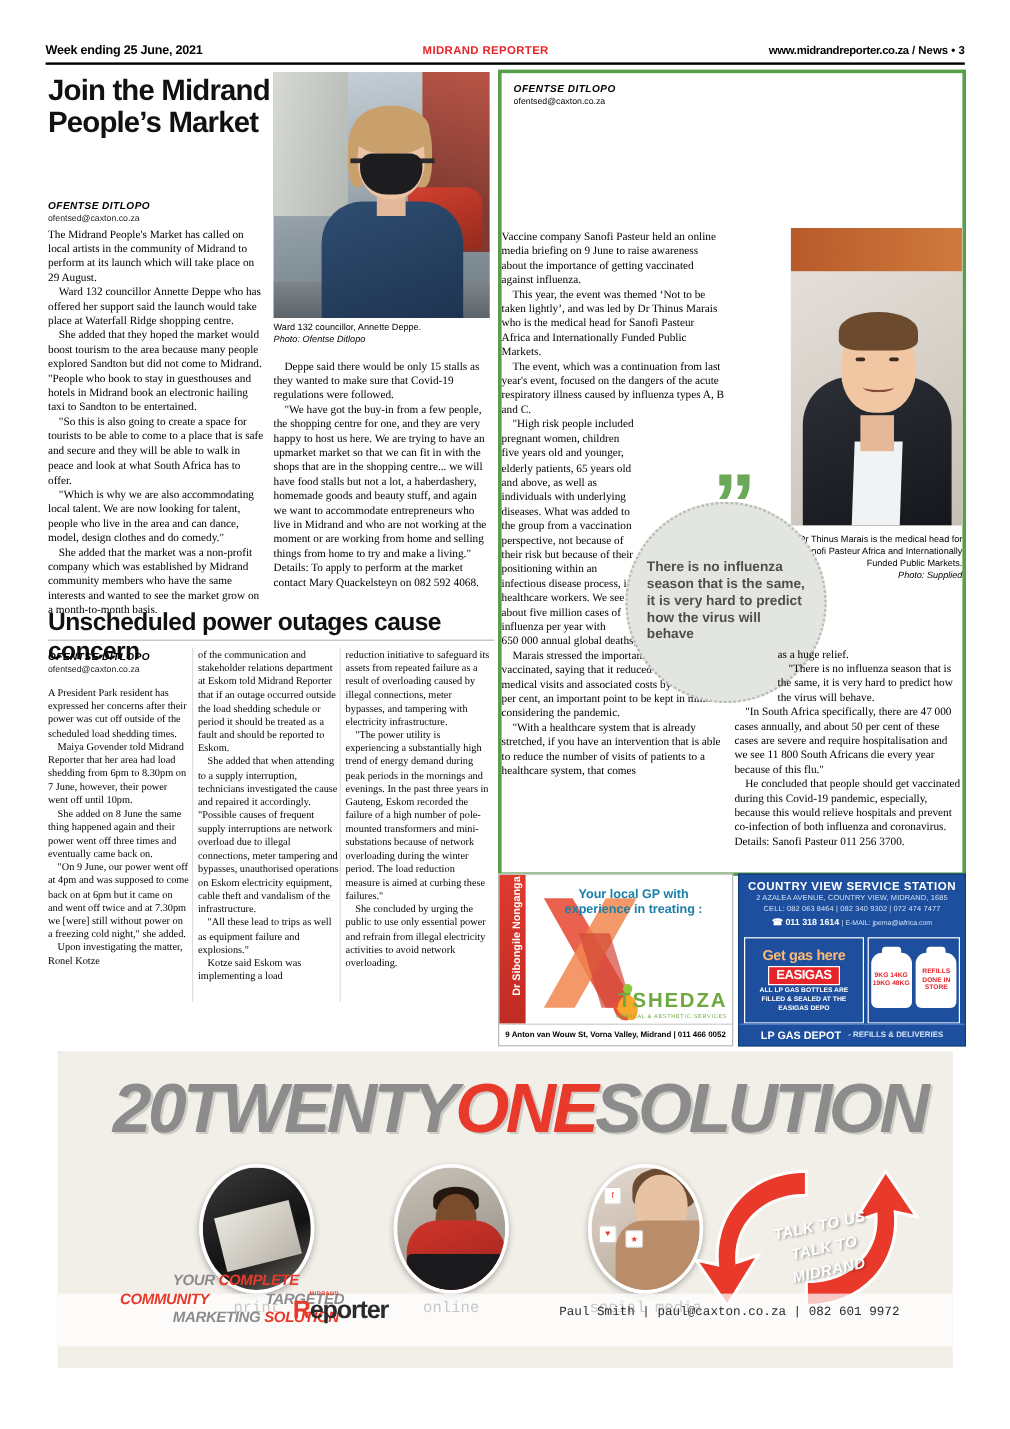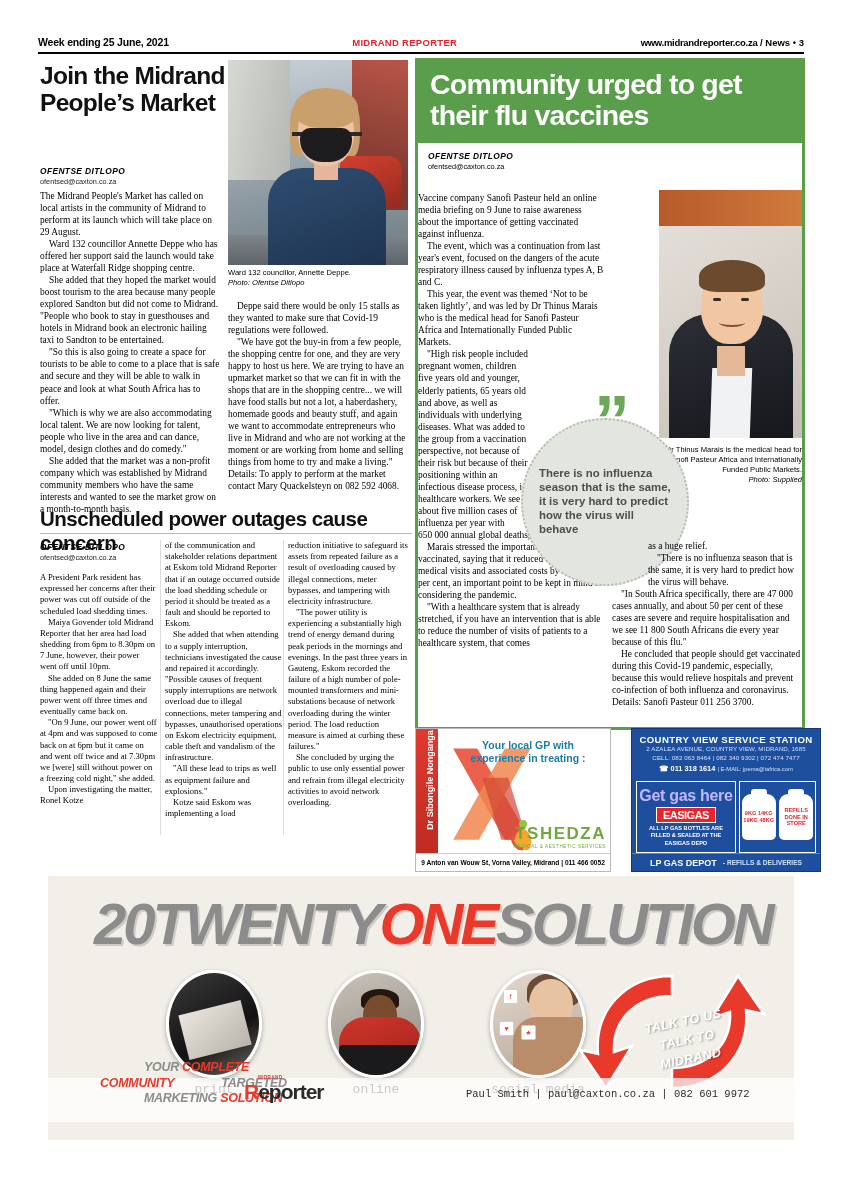--- a/index.html
+++ b/index.html
@@ -264,21 +264,21 @@
   }
   .tsh-foot {
     position:absolute; left:0; bottom:0; width:100%; height:18px;
     border-top:1px solid #ccc;
     display:flex; align-items:center; justify-content:center;
     font-family:"Liberation Sans", sans-serif; font-weight:bold; font-size:6.6px;
   }
 
   
   .ad-cvss {
-    position:absolute; left:631px; top:728px; width:190px; height:144px;
+    position:absolute; left:615px; top:728px; width:190px; height:144px;
     background:#1d4f9e; border:1px solid #123a79; color:#fff; overflow:hidden;
   }
   .cv-head { padding:5px 6px 3px 6px; text-align:center; }
   .cv-name {
     font-family:"Liberation Sans", sans-serif; font-weight:bold; font-size:9.6px;
     letter-spacing:.4px; color:#fff;
   }
   .cv-addr, .cv-cell {
     font-family:"Liberation Sans", sans-serif; font-size:6.2px; line-height:1.45;
     color:#cfe0f5; letter-spacing:.1px;
@@ -287,21 +287,21 @@
     font-family:"Liberation Sans", sans-serif; font-size:7.4px; margin-top:1px;
     color:#fff; font-weight:bold;
   }
   .cv-phone .em { font-weight:normal; font-size:5.8px; color:#cfe0f5; }
   .cv-mid { position:absolute; left:4px; top:52px; right:4px; height:72px; display:flex; gap:3px; }
   .cv-left {
     flex:1.25; border:1.5px solid #fff; background:#1d4f9e;
     display:flex; flex-direction:column; align-items:center; justify-content:center; padding:2px;
   }
   .cv-gas {
-    font-family:"Liberation Sans", sans-serif; font-weight:bold; font-size:16px; color:#c4b5fd;
+    font-family:"Liberation Sans", sans-serif; font-weight:bold; font-size:12px; color:#fdba74;
     letter-spacing:-0.3px;
   }
   .cv-easigas {
     background:#e8232a; color:#fff; font-family:"Liberation Sans", sans-serif;
     font-weight:bold; font-size:11px; letter-spacing:-0.5px;
     padding:1px 6px; margin:2px 0; border:1.5px solid #fff; position:relative;
   }
   .cv-disc {
     font-family:"Liberation Sans", sans-serif; font-weight:bold; font-size:5.6px;
     color:#fff; text-align:center; line-height:1.3;
@@ -468,31 +468,30 @@
     <span class="credit">Photo: Ofentse Ditlopo</span>
   </div>
 
   <div class="col-a2">
     <p>Deppe said there would be only 15 stalls as they wanted to make sure that Covid-19 regulations were followed.</p>
     <p>"We have got the buy-in from a few people, the shopping centre for one, and they are very happy to host us here. We are trying to have an upmarket market so that we can fit in with the shops that are in the shopping centre... we will have food stalls but not a lot, a haberdashery, homemade goods and beauty stuff, and again we want to accommodate entrepreneurs who live in Midrand and who are not working at the moment or are working from home and selling things from home to try and make a living."</p>
     <p class="noind">Details: To apply to perform at the market contact Mary Quackelsteyn on 082 592 4068.</p>
   </div>
 
   <div class="greenbox">
-    <div class="greenhead">Community urged to get their flu vaccines</div>
     <div class="gb-inner">
       <div class="gb-byline">OFENTSE DITLOPO</div>
       <div class="gb-byemail">ofentsed@caxton.co.za</div>
     </div>
   </div>
 
   <div class="gb-col1">
     <p class="noind">Vaccine company Sanofi Pasteur held an online media briefing on 9 June to raise awareness about the importance of getting vaccinated against influenza.</p>
+    <p>This year, the event was themed ‘Not to be taken lightly’, and was led by Dr Thinus Marais who is the medical head for Sanofi Pasteur Africa and Internationally Funded Public Markets.</p>
     <p>The event, which was a continuation from last year's event, focused on the dangers of the acute respiratory illness caused by influenza types A, B and C.</p>
-    <p>This year, the event was themed ‘Not to be taken lightly’, and was led by Dr Thinus Marais who is the medical head for Sanofi Pasteur Africa and Internationally Funded Public Markets.</p>
     <p class="wrapnarrow">"High risk people included pregnant women, children five years old and younger, elderly patients, 65 years old and above, as well as individuals with underlying diseases. What was added to the group from a vaccination perspective, not because of their risk but because of their positioning within an infectious disease process, is healthcare workers. We see about five million cases of influenza per year with</p>
     <p class="noind"> 650 000 annual global deaths," he added.</p>
     <p>Marais stressed the importance of getting vaccinated, saying that it reduced the number of medical visits and associated costs by 40 to 60 per cent, an important point to be kept in mind in considering the pandemic.</p>
     <p>"With a healthcare system that is already stretched, if you have an intervention that is able to reduce the number of visits of patients to a healthcare system, that comes</p>
   </div>
 
   <div class="gb-photo">
     <div class="bg"></div>
     <div class="stripe"></div>
     <div class="body"></div>

